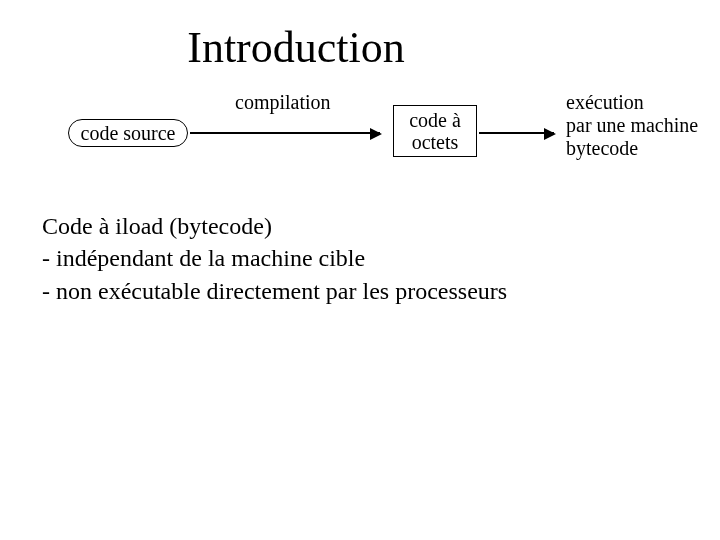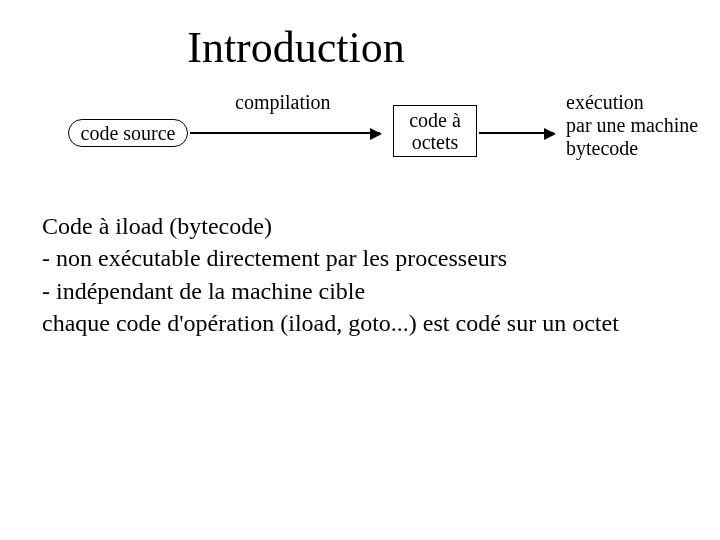--- a/index.html
+++ b/index.html
@@ -136,18 +136,17 @@
       <span>exécution</span><br>
       <span>par une machine</span><br>
       <span>bytecode</span>
     </div>
   </div>
 
   <div class="body-text">
     <p>
       <span>Code à iload (</span><span class="italic">bytecode</span><span>)</span>
     </p>
+    <p>- indépendant de la machine cible</p>
     <p>- non exécutable directement par les processeurs</p>
-    <p>- indépendant de la machine cible</p>
-    <p>chaque code d'opération (iload, goto...) est codé sur un octet</p>
   </div>
 
 </div>
 
 </body></html>

